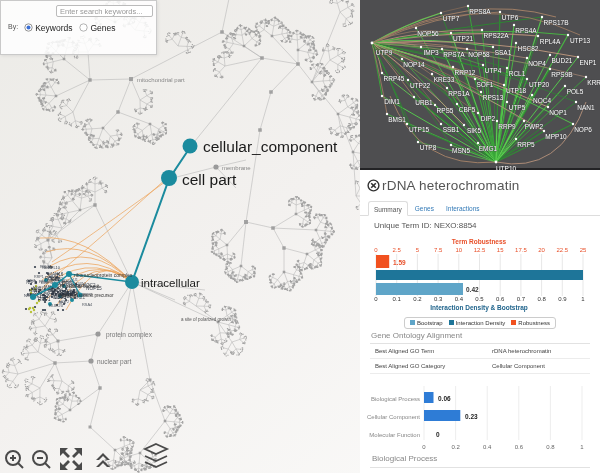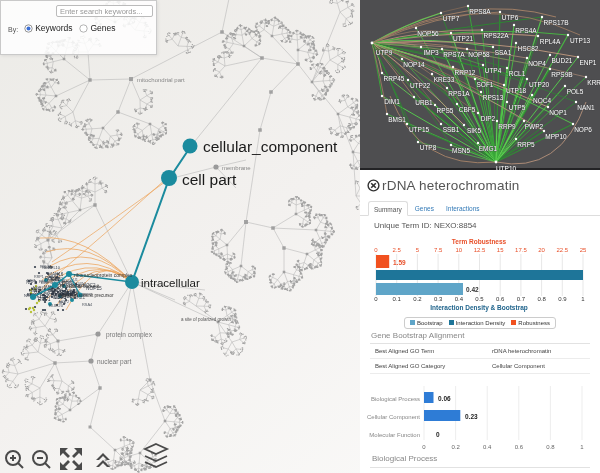--- a/index.html
+++ b/index.html
@@ -262,21 +262,21 @@
             <line x1="8.4" y1="8.9" x2="11.2" y2="11.7"></line>
         <path d="M16 4.5 a4 4 0 0 1 7 1 M25 9.5 a4 4 0 0 1 -7 -1" stroke-width="1.2"></path>
         <path d="M23.4 2.2 l1 3.2 -3.2 0 z" fill="#555" stroke="none"></path>
         <path d="M16.6 11.8 l-1 -3.2 3.2 0 z" fill="#555" stroke="none"></path>
         <circle cx="33" cy="7" r="4.2"></circle>
       </g>
       <text x="31.2" y="9.8" font-size="7.5" fill="#555" font-family="Liberation Sans,sans-serif">?</text>
       <path d="M41 5.5 l3 3.4 3 -3.4" stroke="#777" fill="none" stroke-width="1.2"></path>
     </svg>
   </div>
-  <div style="display:flex;align-items:flex-end;margin:5px 0 0 7px">
+  <div style="display:flex;align-items:flex-start;margin:5px 0 0 7px">
     <span style="font-size:7px;color:#555">By:</span>
     <svg width="9" height="9" viewBox="0 0 9 9" style="margin-left:6px">
           <circle cx="4.5" cy="4.5" r="3.7" fill="#fff" stroke="#888" stroke-width="0.9"></circle>
           <circle cx="4.5" cy="4.5" r="2" fill="#3b6fd4"></circle>
         </svg>
     <span style="font-size:8.5px;color:#222;margin-left:2px">Keywords</span>
     <svg width="9" height="9" viewBox="0 0 9 9" style="margin-left:7px">
           <circle cx="4.5" cy="4.5" r="3.7" fill="#fff" stroke="#aaa" stroke-width="0.9"></circle>
         </svg>
     <span style="font-size:8.5px;color:#222;margin-left:2px">Genes</span>
@@ -565,21 +565,21 @@
     </g>
     <text x="119" y="76" font-size="6.5" font-weight="bold" fill="#20648c" text-anchor="middle" font-family="Liberation Sans,sans-serif">Interaction Density &amp; Bootstrap</text>
   </svg>
   <div class="abs" style="left:0;top:141px;width:240px;text-align:center">
     <div class="legendbox">
       <span class="sw" style="background:#5fa5c8;margin-left:0"></span>Bootstrap
       <span class="sw" style="background:#1e7599"></span>Interaction Density
       <span class="sw" style="background:#f1511f"></span>Robustness
     </div>
   </div>
-  <div class="abs sechead" style="left:11px;top:161px">Gene Bootstrap Alignment</div>
+  <div class="abs sechead" style="left:11px;top:161px">Gene Ontology Alignment</div>
   <div class="abs" style="left:10px;top:173px;width:220px;border-bottom:1px solid #e2e2e2"></div>
   <table class="go abs" style="left:10px;top:174px">
     <tbody>
           <tr>
             <td style="width:117px">Best Aligned GO Term</td>
             <td>rDNA heterochromatin</td>
           </tr>
     <tr>
             <td>Best Aligned GO Category</td>
             <td>Cellular Component</td>

